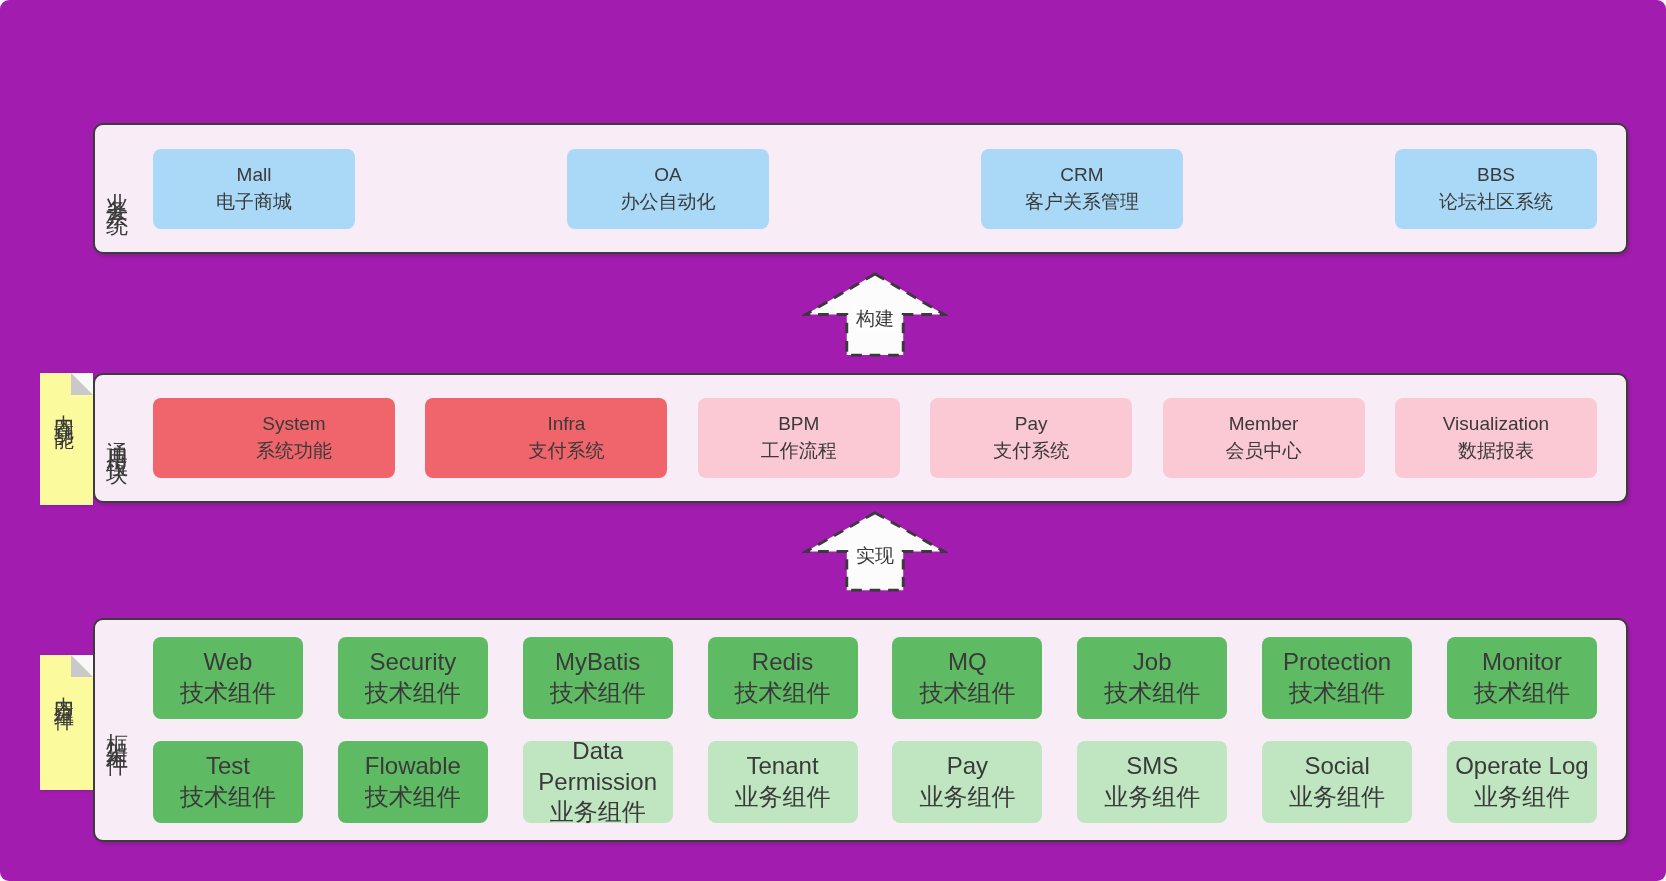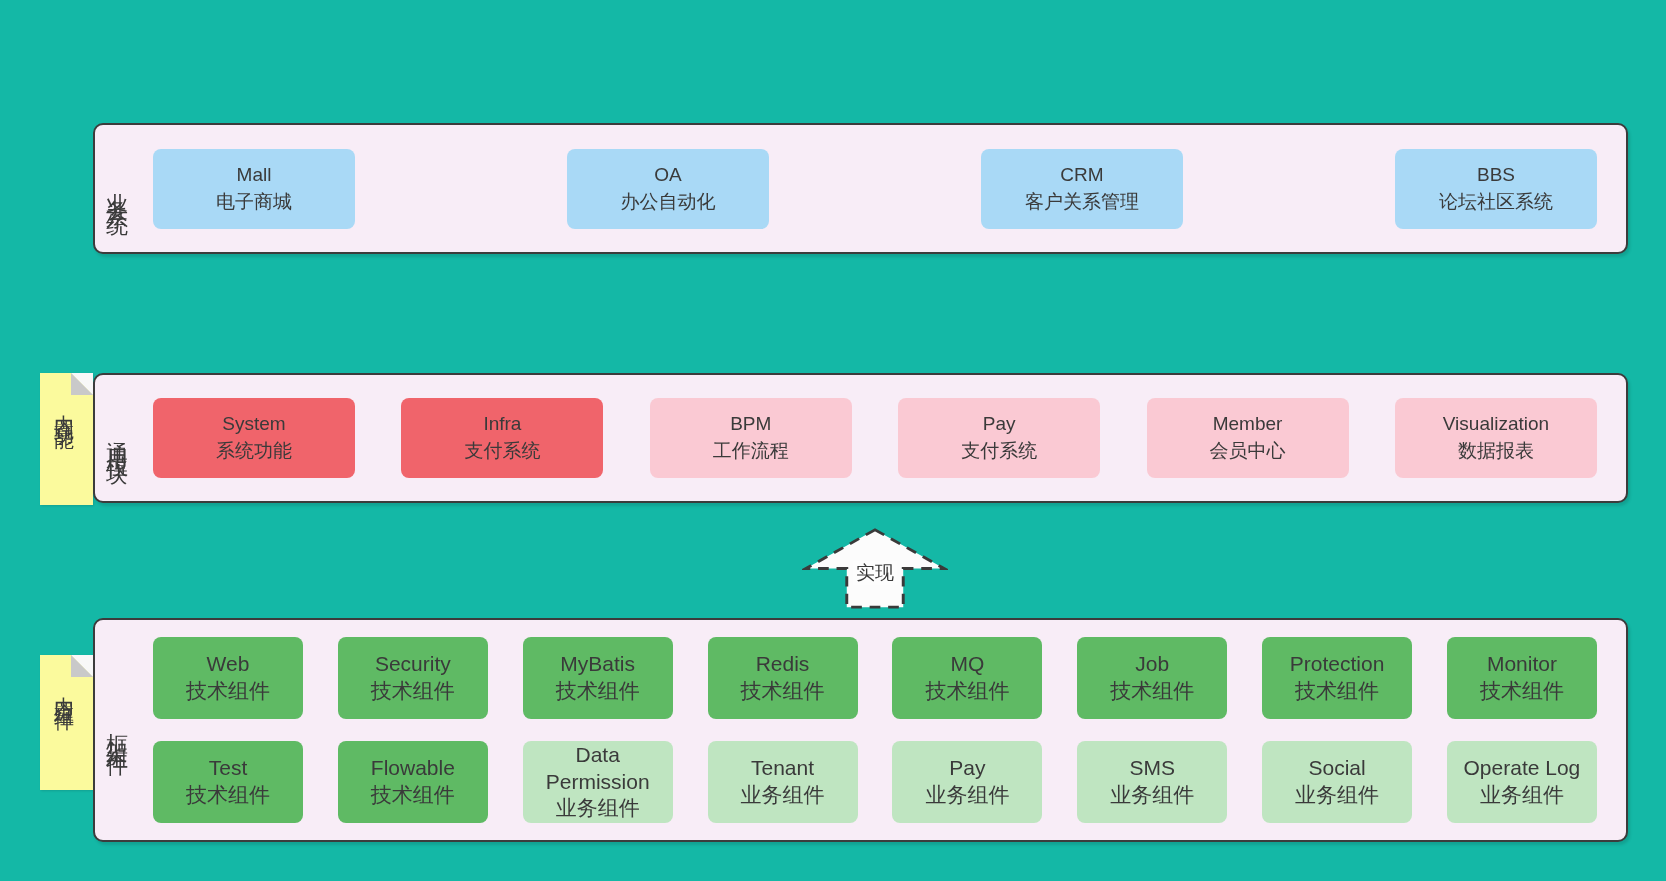--- a/index.html
+++ b/index.html
@@ -4,22 +4,23 @@
 <style>
   html,body { margin:0; padding:0; }
   body {
     font-family: "Liberation Sans", "DejaVu Sans", sans-serif;
     background:#f8f8f8;
     color:#3a3a3a;
   }
   .canvas {
     position:relative;
     width:1666px; height:881px;
-    background:#14b8a6;
+    background:#a21caf;
     overflow:hidden;
+    border-radius:9px;
   }
 
   
   .note {
     position:absolute;
     left:40px; width:53px;
     background:#fbfa9d;
     z-index:1;
     display:flex; justify-content:center;
     box-shadow:1px 1px 2px rgba(0,0,0,0.12);
@@ -72,32 +73,32 @@
 
   
   .box {
     border-radius:8px;
     display:flex; flex-direction:column;
     align-items:center; justify-content:center;
     text-align:center;
     color:#3a3a3a;
   }
   .cols6 .box { width:202px; height:80px; font-size:19px; line-height:1.4; }
-  .cols8 .box { width:150px; height:82px; font-size:21px; line-height:1.28;justify-content:center; }
+  .cols8 .box { width:150px; height:82px; font-size:24px; line-height:1.28;justify-content:center; }
 
   .blue   { background:#a9d9f6; }
-  .red    { background:#f0646b; }
+  .red    { background:#f0646b;padding-left:40px; }
   .pink   { background:#fac9d3; }
   .green  { background:#5fba64; }
   .lgreen { background:#bfe5c1; }
 
   
   .arrow { position:absolute; left:802px; width:146px; z-index:2; }
   .arrow1 { top:271px; height:87px; }
-  .arrow2 { top:527px; height:83px; }
+  .arrow2 { top:510px; height:83px; }
   .arrow svg { width:100%; height:100%; display:block; }
   .arrow-label {
     position:absolute; left:50%; top:55%;
     transform:translate(-50%,-50%);
     background:#fdfdfd;
     padding:1px 3px;
     font-size:19px; line-height:1.2;
     white-space:nowrap;
   }
 </style>
@@ -130,20 +131,26 @@
           <div>客户关系管理</div>
         </div>
         <div class="box blue">
           <div>BBS</div>
           <div>论坛社区系统</div>
         </div>
       </div>
     </div>
   </section>
 
+  <div class="arrow arrow1">
+    <svg viewBox="0 0 150 90" preserveAspectRatio="none">
+      <polygon points="75,3 146,45 104,45 104,87 46,87 46,45 4,45" fill="#fcfcfc" stroke="#3a3a3a" stroke-width="3" stroke-dasharray="11 8"></polygon>
+    </svg>
+    <span class="arrow-label">构建</span>
+  </div>
 
   <section class="layer layer-mid">
     <div class="vtitle">通用模块</div>
     <div class="content">
       <div class="row cols6">
         <div class="box red">
           <div>System</div>
           <div>系统功能</div>
         </div>
         <div class="box red">

